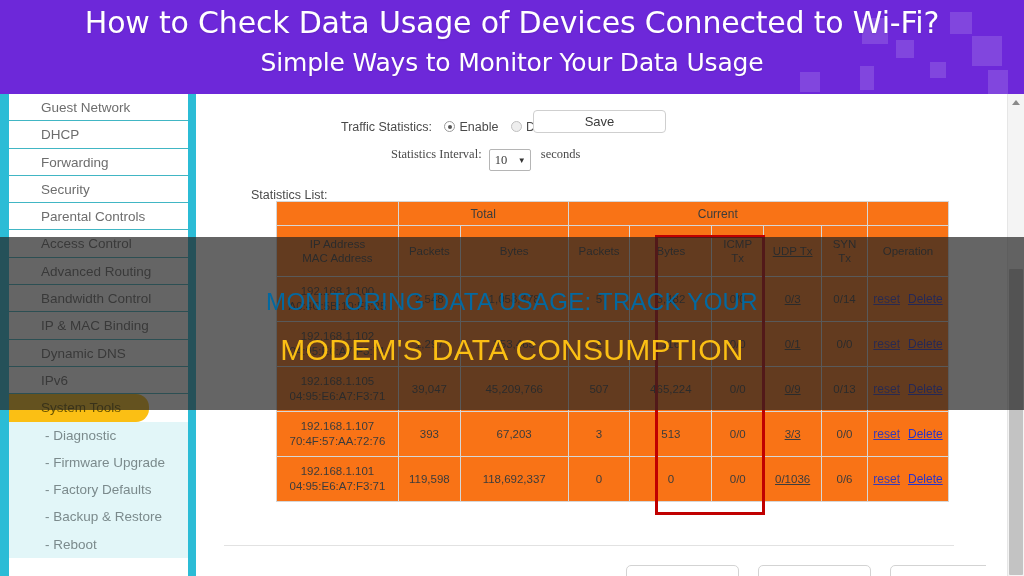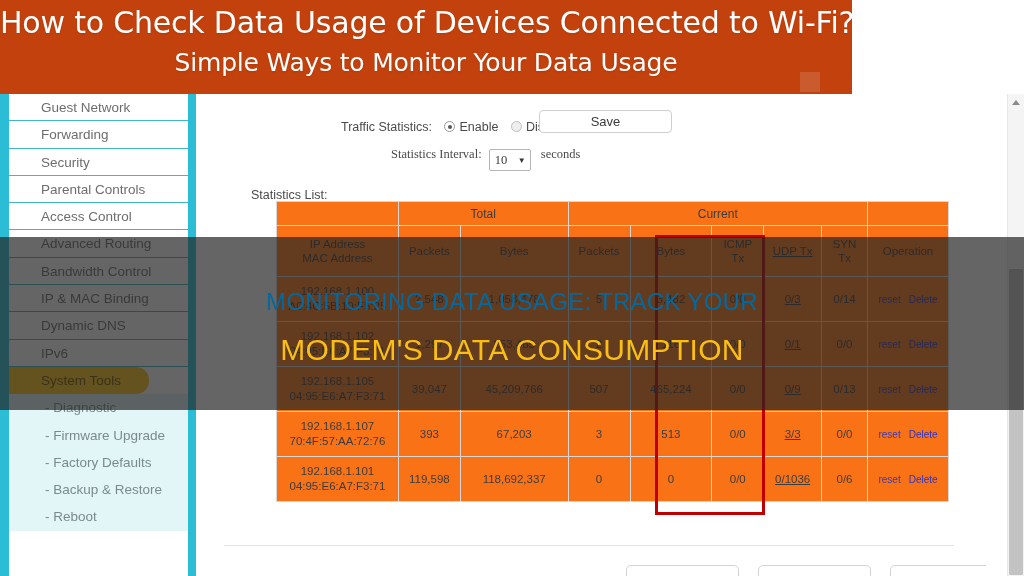--- a/index.html
+++ b/index.html
@@ -6,22 +6,22 @@
   html, body {
     width: 1024px; height: 576px;
     font-family: "Liberation Sans", sans-serif;
     background: #ffffff;
     overflow: hidden;
   }
   #stage { position: relative; width: 1024px; height: 576px; overflow: hidden; background:#fff; }
 
   
   .banner {
-    position: absolute; left: 0; top: 0; width: 852px; height: 94px;
-    background: #c2410c;
+    position: absolute; left: 0; top: 0; width: 1024px; height: 94px;
+    background: #6d28d9;
     overflow: hidden;
   }
   .banner .sq { position: absolute; background: rgba(255,255,255,0.14); }
   .banner-title, .banner-sub {
     position: relative; text-align: center; color: #ffffff;
     font-family: "DejaVu Sans", sans-serif; font-weight: 400;
     text-shadow: 0 1px 2px rgba(0,0,0,0.10);
     white-space: nowrap;
   }
   .banner-title { font-size: 30px; line-height: 30px; padding-top: 8px; letter-spacing: -0.2px; }
@@ -83,21 +83,21 @@
   .radio.on::after {
     content: ""; position: absolute; left: 2.5px; top: 2.5px;
     width: 4px; height: 4px; border-radius: 50%; background: #555;
   }
   .radio.off { background: #eeeeee; border-color: #c0c0c0; }
 
   .btn-save {
     position: absolute; left: 337px; top: 16px;
     width: 133px; height: 23px; line-height: 21px;
     border: 1px solid #cfcfcf; border-radius: 4px; background: #ffffff;
-    font-size: 13px; color: #3b3b3b; text-align: center; margin-left: 6px;
+    font-size: 13px; color: #3b3b3b; text-align: center;
   }
 
   .select-box {
     display: inline-block; position: relative;
     width: 42px; height: 22px; line-height: 20px;
     border: 1px solid #b5b5b5; border-radius: 2px; background: #fff;
     font-size: 12.5px; color: #3b3b3b;
     padding-left: 5px; margin: 0 7px 0 4px; vertical-align: -6px;
     text-align: left;
   }
@@ -119,21 +119,21 @@
     border: 1px solid #d6d6d6;
     text-align: center;
     font-weight: normal;
     padding: 0;
   }
   .grp-row td { height: 24px; font-size: 12px; color: #3c3c3c; }
   .hdr-row td { height: 51px; font-size: 11.5px; color: #3c3c3c; line-height: 14px; }
   .data-row td { height: 45px; font-size: 11.5px; color: #3c3c3c; line-height: 15px; }
   .addr { line-height: 15px; }
   .op a {
-    color: #2a33c9; margin: 0 4px; font-size: 10px;
+    color: #2a33c9; text-decoration: underline; margin: 0 4px; font-size: 12px;
     cursor: pointer;
   }
   .op a.reset { color: #3a3ab5; }
 
   
   .c-addr { width: 122px; }
   .c-tp   { width: 62px; }
   .c-tb   { width: 108px; }
   .c-cp   { width: 62px; }
   .c-cb   { width: 82px; }
@@ -213,20 +213,21 @@
     <div class="banner-title">How to Check Data Usage of Devices Connected to Wi-Fi?</div>
     <div class="banner-sub">Simple Ways to Monitor Your Data Usage</div>
   </div>
 
   <div class="page">
     <div class="rail-left"></div>
     <div class="rail-right"></div>
 
     <div class="sidebar">
       <div class="menu-item">Guest Network</div>
+      <div class="menu-item">DHCP</div>
       <div class="menu-item">Forwarding</div>
       <div class="menu-item">Security</div>
       <div class="menu-item">Parental Controls</div>
       <div class="menu-item">Access Control</div>
       <div class="menu-item">Advanced Routing</div>
       <div class="menu-item">Bandwidth Control</div>
       <div class="menu-item">IP &amp; MAC Binding</div>
       <div class="menu-item">Dynamic DNS</div>
       <div class="menu-item">IPv6</div>
       <div class="menu-item active">System Tools</div>

